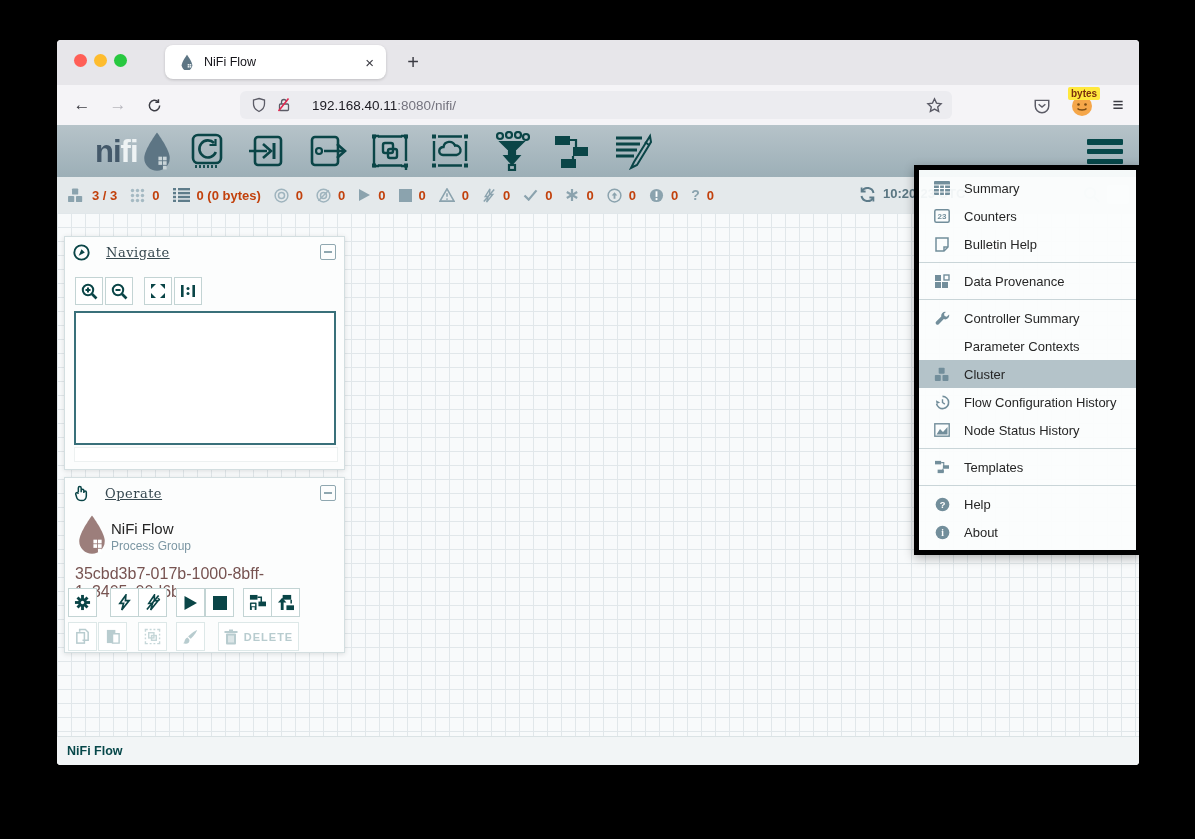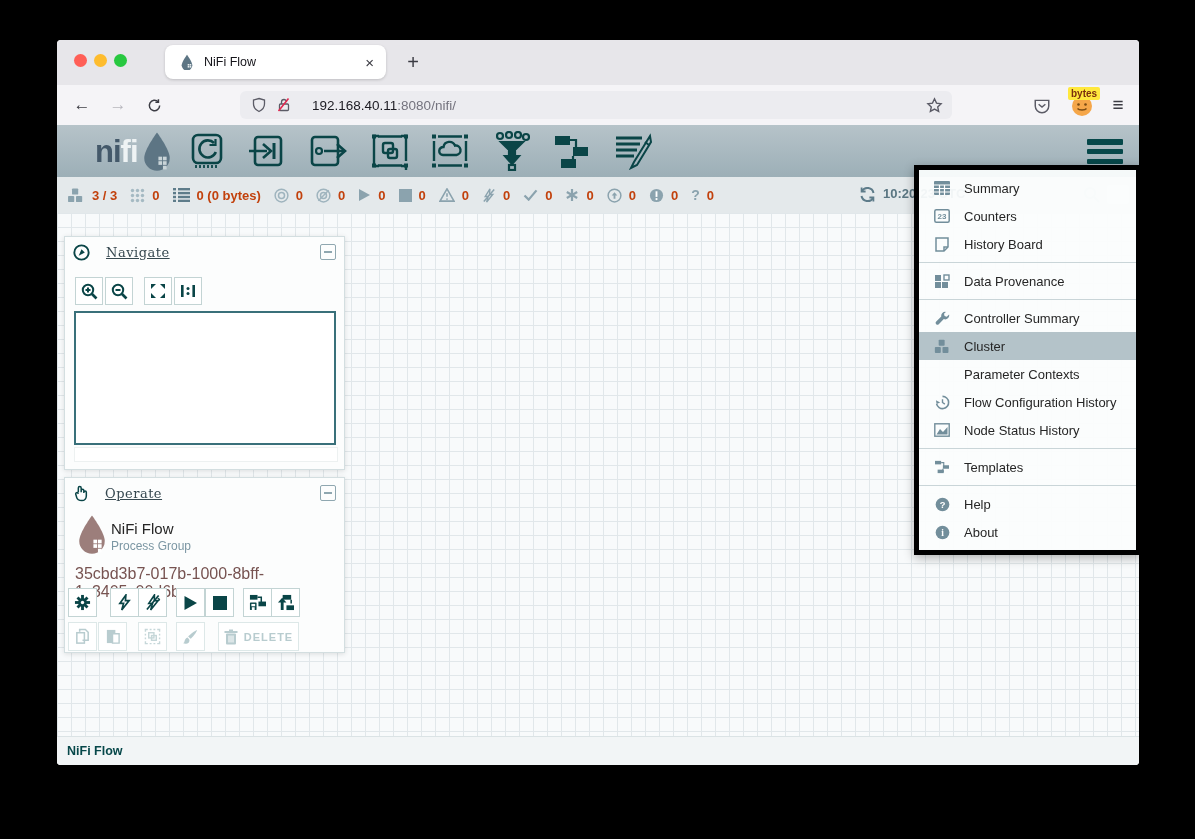--- a/index.html
+++ b/index.html
@@ -632,21 +632,21 @@
           </span>
       <span class="mlabel">Counters</span>
     </div>
     <div class="mi">
       <span class="mico">
             <svg width="14" height="15" viewBox="0 0 14 15">
               <path d="M1 1h12v9l-4 4H1Z" fill="none" stroke="#728E9B" stroke-width="1.5"></path>
               <path d="M13 10H9v4" fill="none" stroke="#728E9B" stroke-width="1.5"></path>
             </svg>
           </span>
-      <span class="mlabel">History Board</span>
+      <span class="mlabel">Bulletin Help</span>
     </div>
     <div class="mdiv"></div>
     <div class="mi">
       <span class="mico">
             <svg width="16" height="15" viewBox="0 0 16 15" fill="#728E9B">
               <rect x="1" y="1" width="6" height="6"></rect>
               <rect x="1" y="8" width="6" height="6"></rect>
               <rect x="8" y="8" width="6" height="6"></rect>
               <rect x="10" y="1" width="5" height="5" fill="none" stroke="#728E9B" stroke-width="1.4"></rect>
             </svg>
@@ -655,35 +655,35 @@
     </div>
     <div class="mdiv"></div>
     <div class="mi">
       <span class="mico">
             <svg width="15" height="15" viewBox="0 0 16 16">
               <path d="M15 3.6a4.2 4.2 0 0 1-5.6 5L4 14a1.9 1.9 0 0 1-2.7-2.7l5.4-5.4A4.2 4.2 0 0 1 11.6 1l-2 2 .6 2.3L12.5 6Z" fill="#728E9B"></path>
             </svg>
           </span>
       <span class="mlabel">Controller Summary</span>
     </div>
+    <div class="mi">
+      <span class="mico"></span>
+      <span class="mlabel">Parameter Contexts</span>
+    </div>
     <div class="mi sel">
       <span class="mico">
             <svg width="17" height="15" viewBox="0 0 20 17">
               <g fill="#728E9B">
                 <rect x="5.5" y="0.5" width="7" height="7" rx="1"></rect>
                 <rect x="1" y="9" width="7" height="7" rx="1"></rect>
                 <rect x="10" y="9" width="7" height="7" rx="1"></rect>
               </g>
             </svg>
           </span>
       <span class="mlabel">Cluster</span>
-    </div>
-    <div class="mi">
-      <span class="mico"></span>
-      <span class="mlabel">Parameter Contexts</span>
     </div>
     <div class="mi">
       <span class="mico">
             <svg width="15" height="15" viewBox="0 0 16 16">
               <path d="M8 1.5a6.5 6.5 0 1 1-6.3 8" fill="none" stroke="#728E9B" stroke-width="1.7"></path>
               <path d="M1 5.5 1.7 9.5 5.5 8Z" fill="#728E9B"></path>
               <path d="M8 4.5V8l2.5 1.8" fill="none" stroke="#728E9B" stroke-width="1.5"></path>
             </svg>
           </span>
       <span class="mlabel">Flow Configuration History</span>

